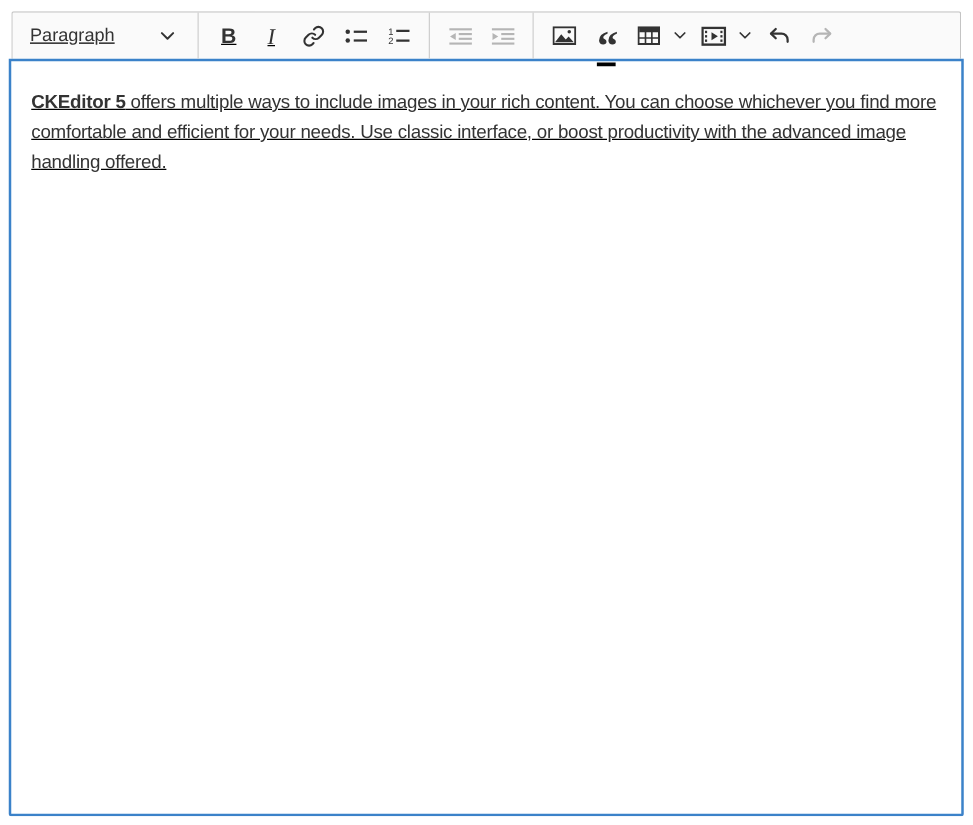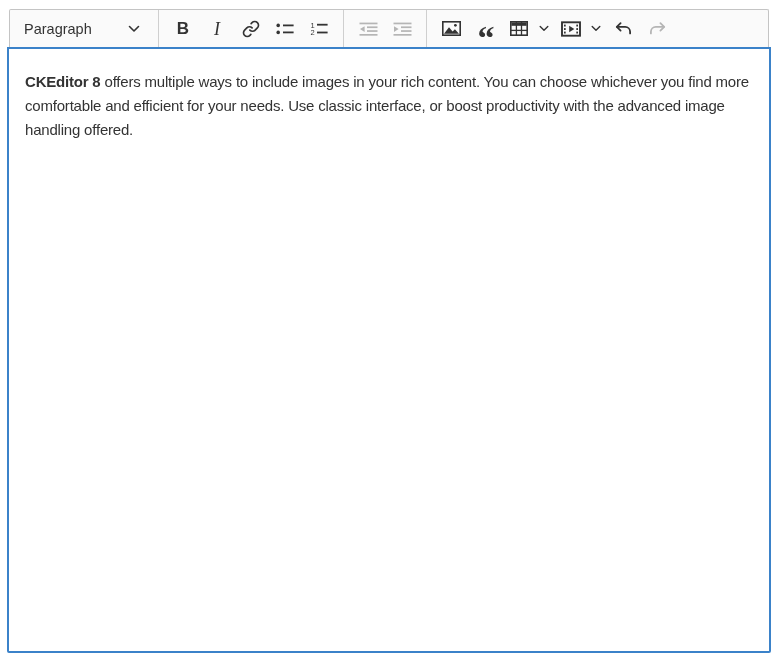--- a/index.html
+++ b/index.html
@@ -4,20 +4,21 @@
 <style>
   html, body {
     margin: 0;
     padding: 0;
     background: #ffffff;
     font-family: "Liberation Sans", sans-serif;
   }
   .editor-wrap {
     width: 764px;
     margin: 9px auto 0 7px;
+    text-decoration: underline;
   }
   
   .toolbar {
     margin: 0 2px;
     height: 38px;
     box-sizing: border-box;
     background: #fafafa;
     border: 1px solid #c4c4c4;
     border-bottom: none;
     border-radius: 2px 2px 0 0;
@@ -260,17 +261,17 @@
           <path d="M6.6 3.2 L2.8 6.9 L6.6 10.6"></path>
           <path d="M3.2 6.9 H11.2 a4.9 4.9 0 0 1 4.9 4.9 v1.6"></path>
         </g>
       </svg>
     </button>
 
   </div>
 
   <div class="content">
     <p>
-      <strong>CKEditor 8</strong><span> offers multiple ways to include images in your rich content. You can choose whichever you find more comfortable and efficient for your needs. Use classic interface, or boost productivity with the advanced image handling offered.</span>
+      <strong>CKEditor 5</strong><span> offers multiple ways to include images in your rich content. You can choose whichever you find more comfortable and efficient for your needs. Use classic interface, or boost productivity with the advanced image handling offered.</span>
     </p>
   </div>
 
 </div>
 
 </body></html>

